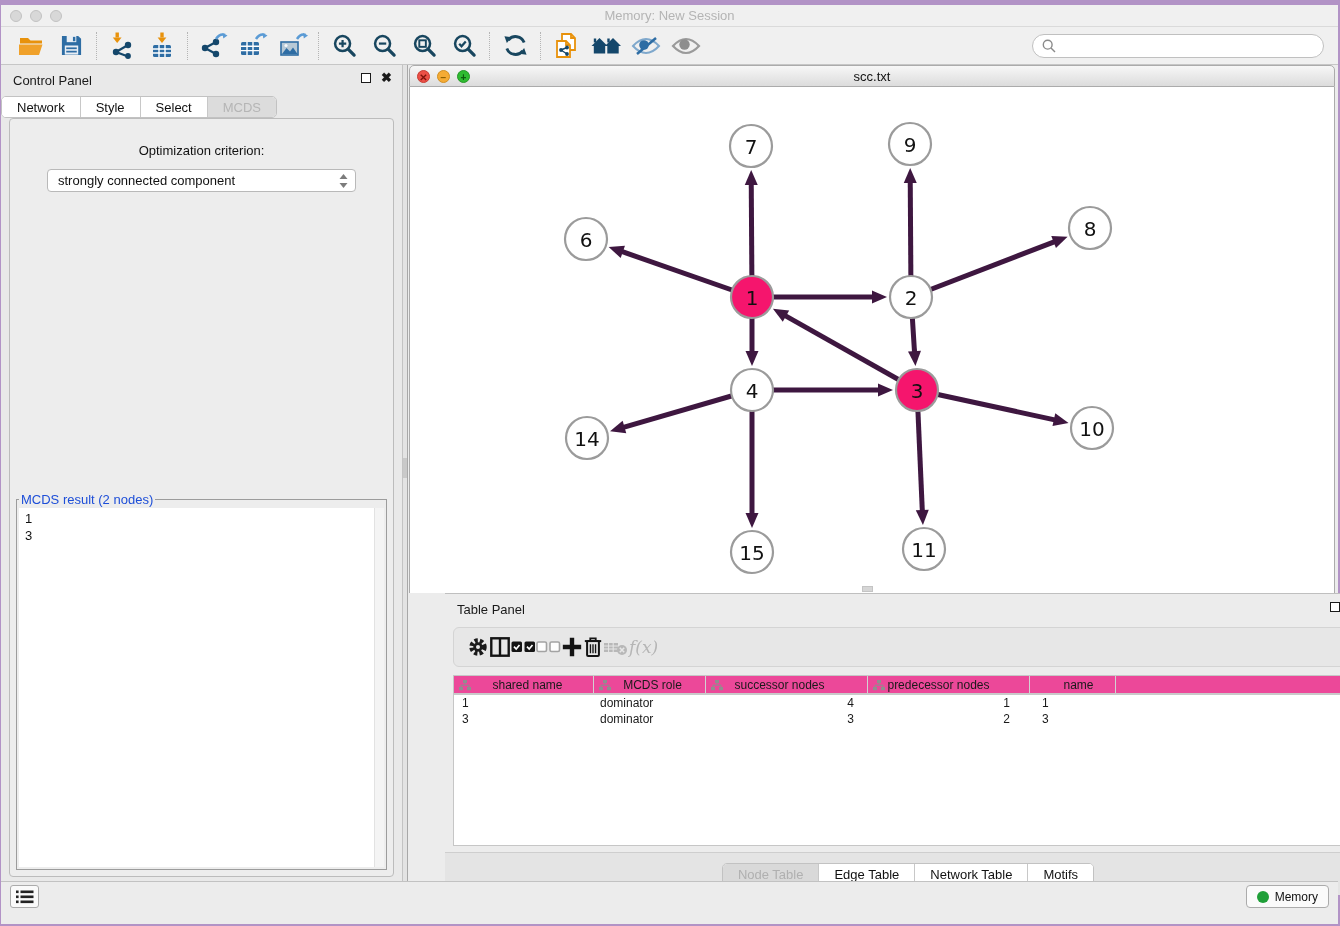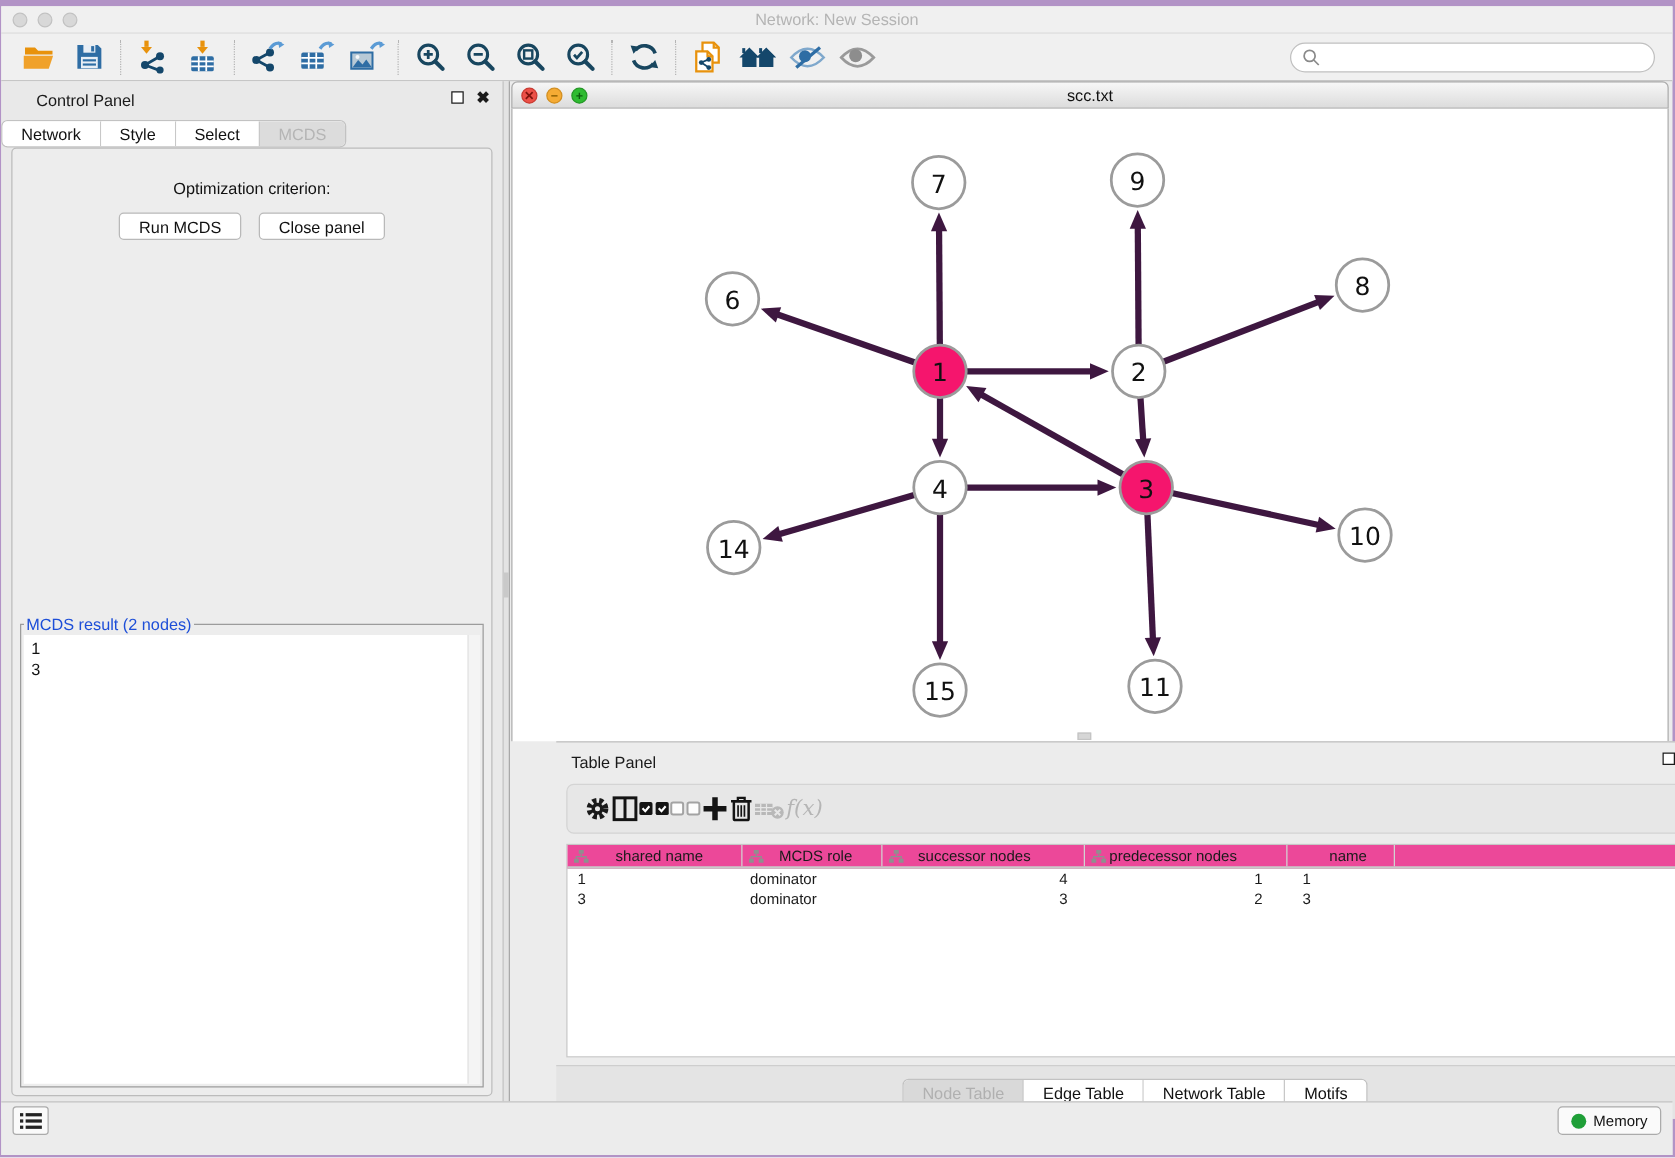--- a/index.html
+++ b/index.html
@@ -20,21 +20,21 @@
   .tbtn { width:40px; height:32px; display:flex; align-items:center; justify-content:center; border-radius:4px; }
   .tsep { width:1px; height:28px; border-left:1px dotted #b5b5b5; margin:0 5px; }
   .search { margin-left:auto; margin-right:4px; width:292px; height:24px; border:1px solid #c0c0c0; border-radius:13px; background:#fff; display:flex; align-items:center; padding:0 9px; }
   .search input { border:none; outline:none; flex:1; font-size:13px; background:transparent; margin-left:6px; color:#333; }
 
   
   .main { position:absolute; left:0; top:60px; right:0; bottom:29px; }
 
   
   .control-panel { position:absolute; left:0; top:0; width:401px; height:100%; background:#e9e9e9; }
-  .cp-header { position:absolute; left:16px; top:0; right:0; height:30px;text-decoration:underline; }
+  .cp-header { position:absolute; left:0; top:0; right:0; height:30px;text-decoration:underline; }
   .panel-title { position:absolute; left:12px; top:8px; font-size:13px; color:#1a1a1a; }
   .panel-icons { position:absolute; right:10px; top:7px; display:flex; gap:10px; align-items:center; }
   .float-ic { width:10px; height:10px; border:1.6px solid #1a1a1a; background:#fff; }
   .close-ic { font-size:13px; font-weight:bold; color:#1a1a1a; line-height:12px; }
 
   .cp-tabs { position:absolute; top:31px; left:0; right:0; display:flex; justify-content:flex-start; }
   .tabgroup { display:flex; border:1px solid #c2c2c2; border-radius:5px; overflow:hidden; background:#fff; height:22px; }
   .tab { padding:0 15px; line-height:21px; font-size:13px; color:#111; background:#fff; border-right:1px solid #c8c8c8; }
   .tab:last-child { border-right:none; }
   .tab.sel { background:#dcdcdc; color:#b5b5b5; }
@@ -108,21 +108,21 @@
 
 <div class="window">
 <div class="chrome">
 
   <div class="titlebar">
     <div class="lights">
       <div class="light"></div>
       <div class="light"></div>
       <div class="light"></div>
     </div>
-    <div class="tb-title">Network: New Session</div>
+    <div class="tb-title">Memory: New Session</div>
   </div>
 
   <div class="toolbar">
     <div class="tbtn">
       <svg width="26" height="22" viewBox="0 0 26 22">
             <path fill="#e8920c" d="M2 3h8l2.5 2.5H24v3H2z"></path>
             <path fill="#f0a12a" d="M1 9.5h23.5L21 20H1z"></path>
           </svg>
     </div>
     <div class="tbtn">
@@ -276,23 +276,28 @@
       <div class="cp-tabs">
         <div class="tabgroup">
           <div class="tab">Network</div>
           <div class="tab">Style</div>
           <div class="tab">Select</div>
           <div class="tab sel">MCDS</div>
         </div>
       </div>
       <div class="cp-box">
         <div class="opt-label">Optimization criterion:</div>
-        <div class="cp-buttons">
-          <button class="btn">Run MCDS</button>
-          <button class="btn">Close panel</button>
+        <div class="dropdown">
+          <span>strongly connected component</span>
+          <span class="stepper">
+            <svg width="9" height="14" viewBox="0 0 9 14">
+                  <path d="M4.5 0L8.5 5H0.5z" fill="#7c7c7c"></path>
+                  <path d="M4.5 14L0.5 9h8z" fill="#7c7c7c"></path>
+                </svg>
+          </span>
         </div>
         <fieldset class="result-fieldset">
           <legend>MCDS result (2 nodes)</legend>
           <div class="result-area">
             <div class="result-line">1</div>
             <div class="result-line">3</div>
             <div class="result-track"></div>
           </div>
         </fieldset>
       </div>

